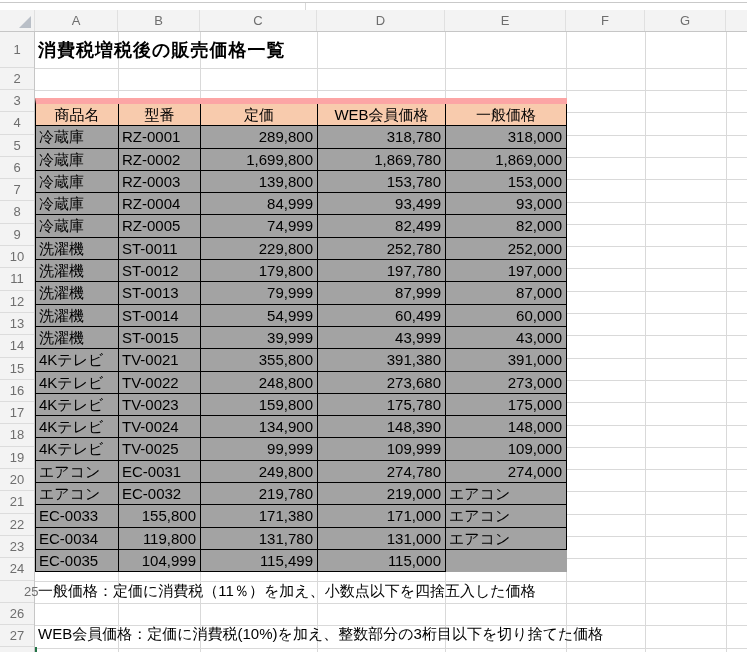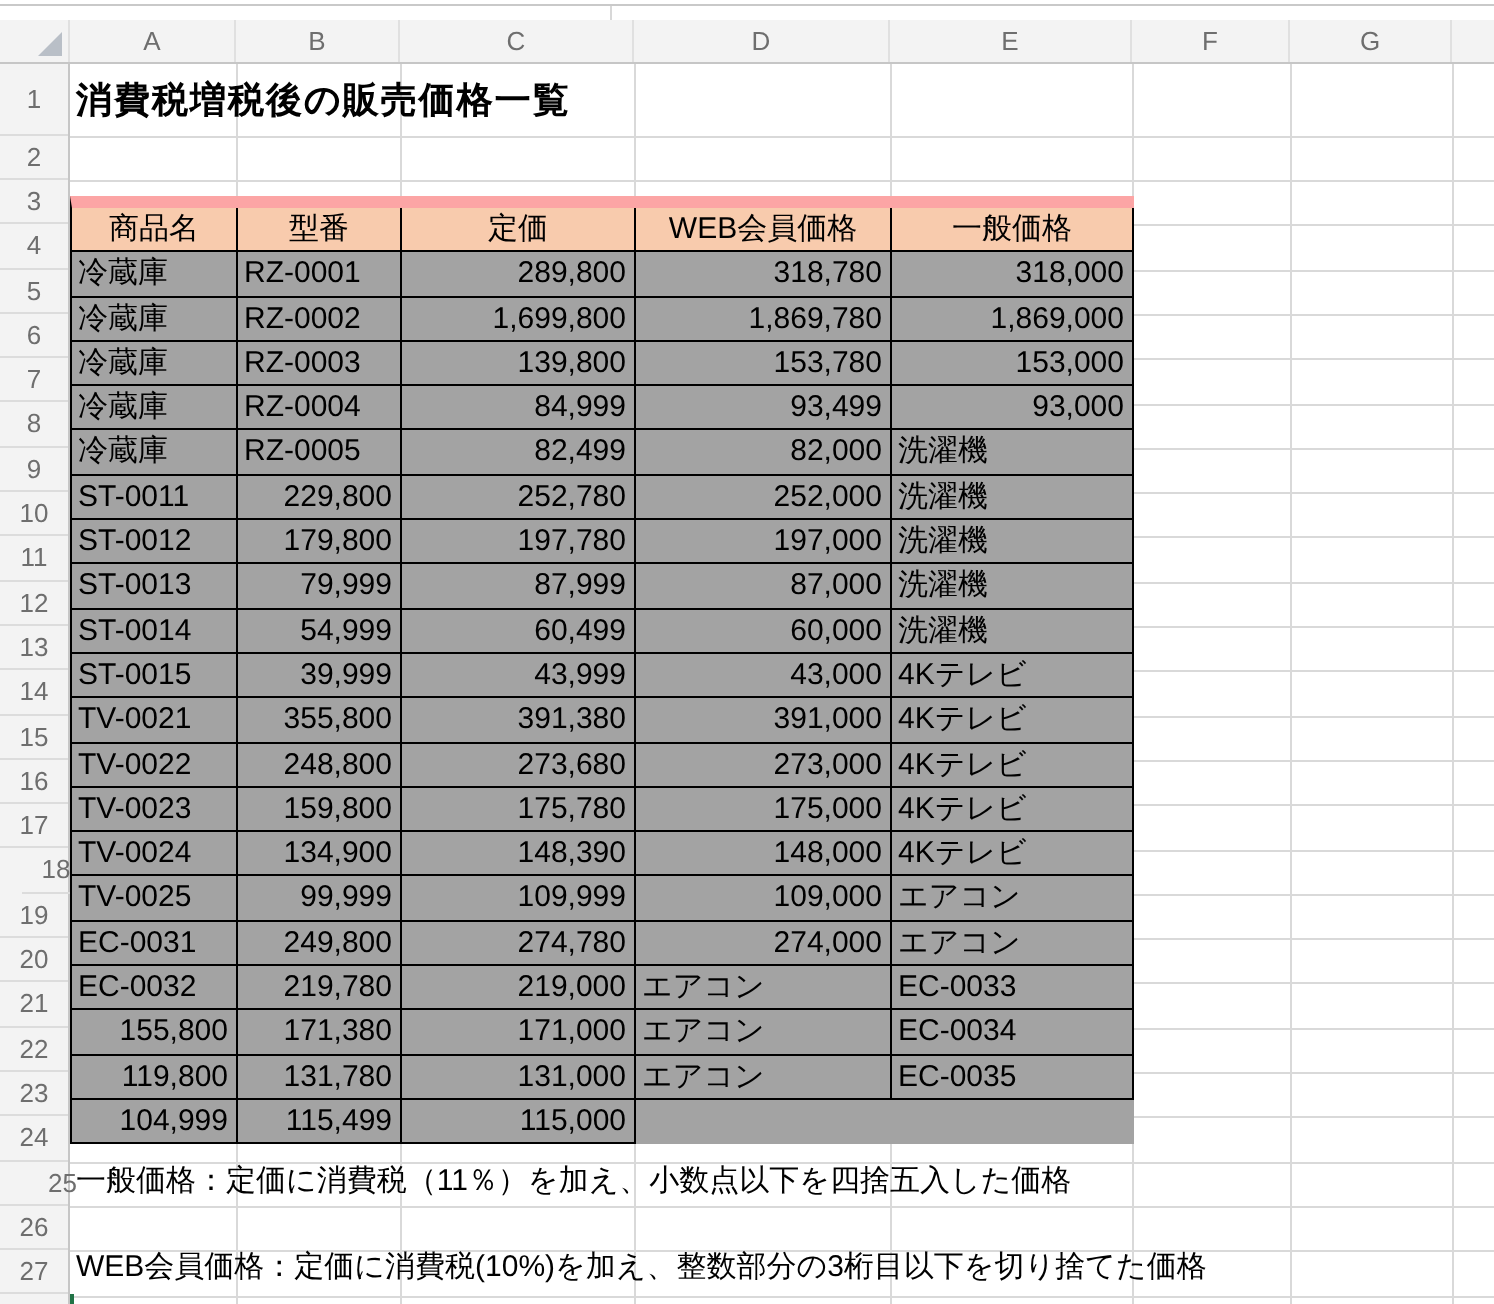--- a/index.html
+++ b/index.html
@@ -108,21 +108,21 @@
       <div class="rowh" style="height: 22.3px; line-height: 22.3px;">8</div>
       <div class="rowh" style="height: 22.3px; line-height: 22.3px;">9</div>
       <div class="rowh" style="height: 22.3px; line-height: 22.3px;">10</div>
       <div class="rowh" style="height: 22.3px; line-height: 22.3px;">11</div>
       <div class="rowh" style="height: 22.3px; line-height: 22.3px;">12</div>
       <div class="rowh" style="height: 22.3px; line-height: 22.3px;">13</div>
       <div class="rowh" style="height: 22.3px; line-height: 22.3px;">14</div>
       <div class="rowh" style="height: 22.3px; line-height: 22.3px;">15</div>
       <div class="rowh" style="height: 22.3px; line-height: 22.3px;">16</div>
       <div class="rowh" style="height: 22.3px; line-height: 22.3px;">17</div>
-      <div class="rowh" style="height: 22.3px; line-height: 22.3px; margin-left: 11px;">18</div>
+      <div class="rowh" style="height: 22.3px; line-height: 22.3px;">18</div>
       <div class="rowh" style="height: 22.3px; line-height: 22.3px;">19</div>
       <div class="rowh" style="height: 22.3px; line-height: 22.3px;">20</div>
       <div class="rowh" style="height: 22.3px; line-height: 22.3px;">21</div>
       <div class="rowh" style="height: 22.3px; line-height: 22.3px;">22</div>
       <div class="rowh" style="height: 22.3px; line-height: 22.3px;">23</div>
       <div class="rowh" style="height: 22.3px; line-height: 22.3px;">24</div>
       <div class="rowh" style="height: 22.3px; line-height: 22.3px; padding-left: 24px;">25</div>
       <div class="rowh" style="height: 22.3px; line-height: 22.3px;">26</div>
       <div class="rowh" style="height: 22.3px; line-height: 22.3px;">27</div>
     </div>
@@ -187,20 +187,21 @@
         <div class="cell tr">139,800</div>
         <div class="cell tr">153,780</div>
         <div class="cell tr">153,000</div>
         <div class="cell tl">冷蔵庫</div>
         <div class="cell tl">RZ-0004</div>
         <div class="cell tr">84,999</div>
         <div class="cell tr">93,499</div>
         <div class="cell tr">93,000</div>
         <div class="cell tl">冷蔵庫</div>
         <div class="cell tl">RZ-0005</div>
+        <div class="cell tr">74,999</div>
         <div class="cell tr">82,499</div>
         <div class="cell tr">82,000</div>
         <div class="cell tl">洗濯機</div>
         <div class="cell tl">ST-0011</div>
         <div class="cell tr">229,800</div>
         <div class="cell tr">252,780</div>
         <div class="cell tr">252,000</div>
         <div class="cell tl">洗濯機</div>
         <div class="cell tl">ST-0012</div>
         <div class="cell tr">179,800</div>

